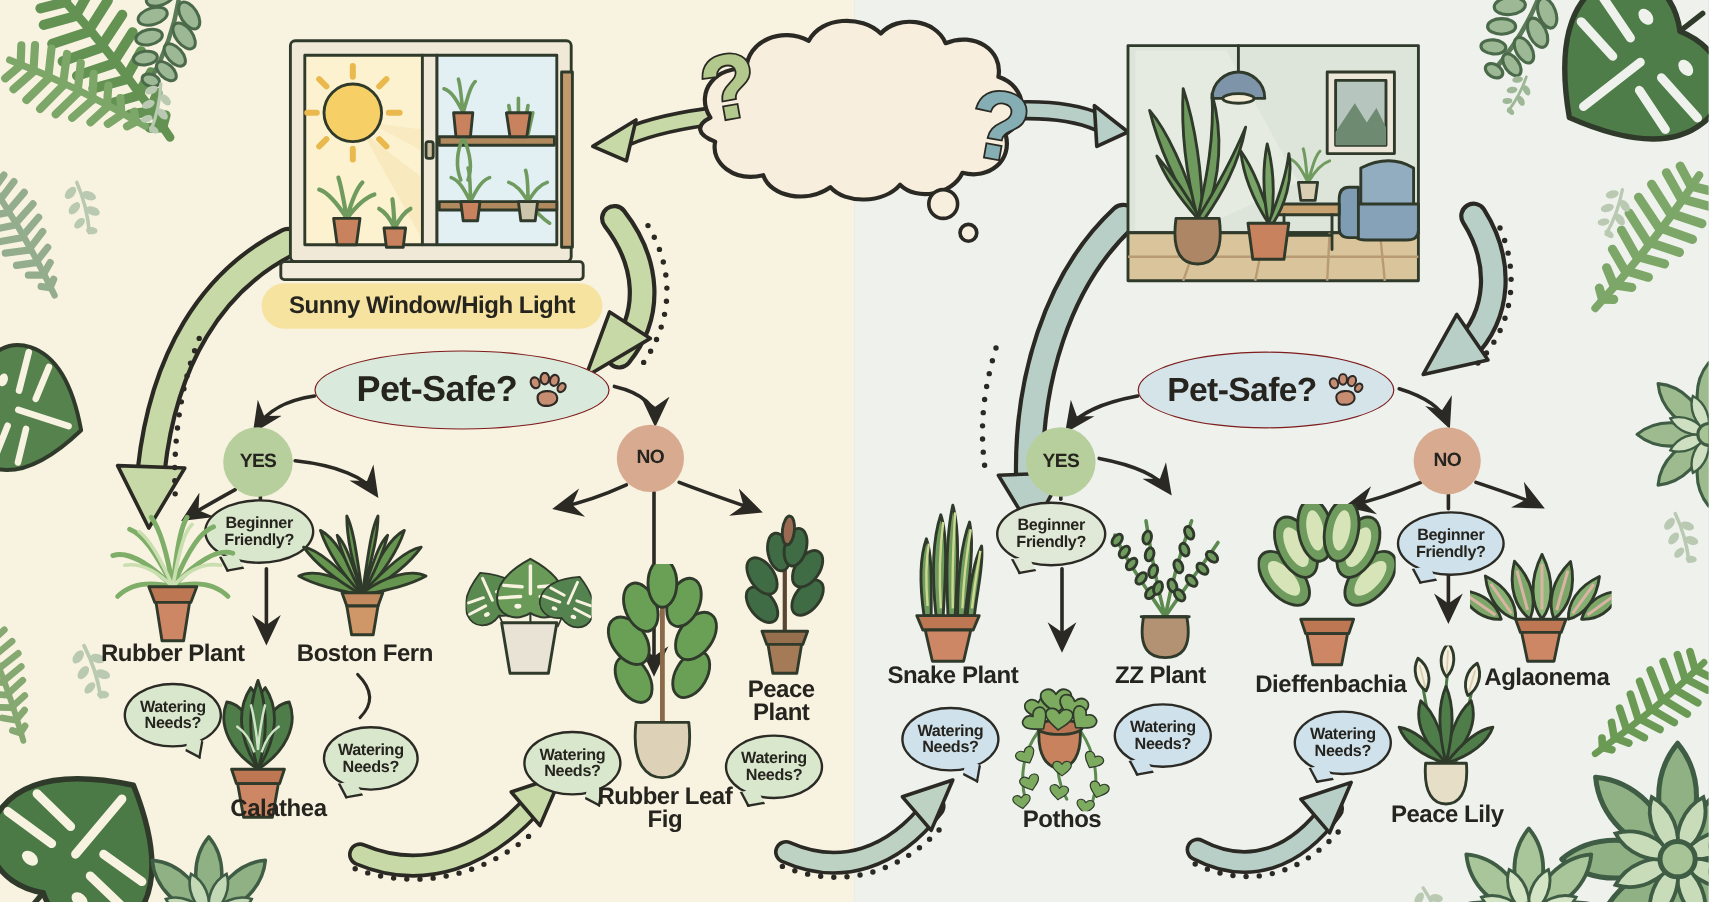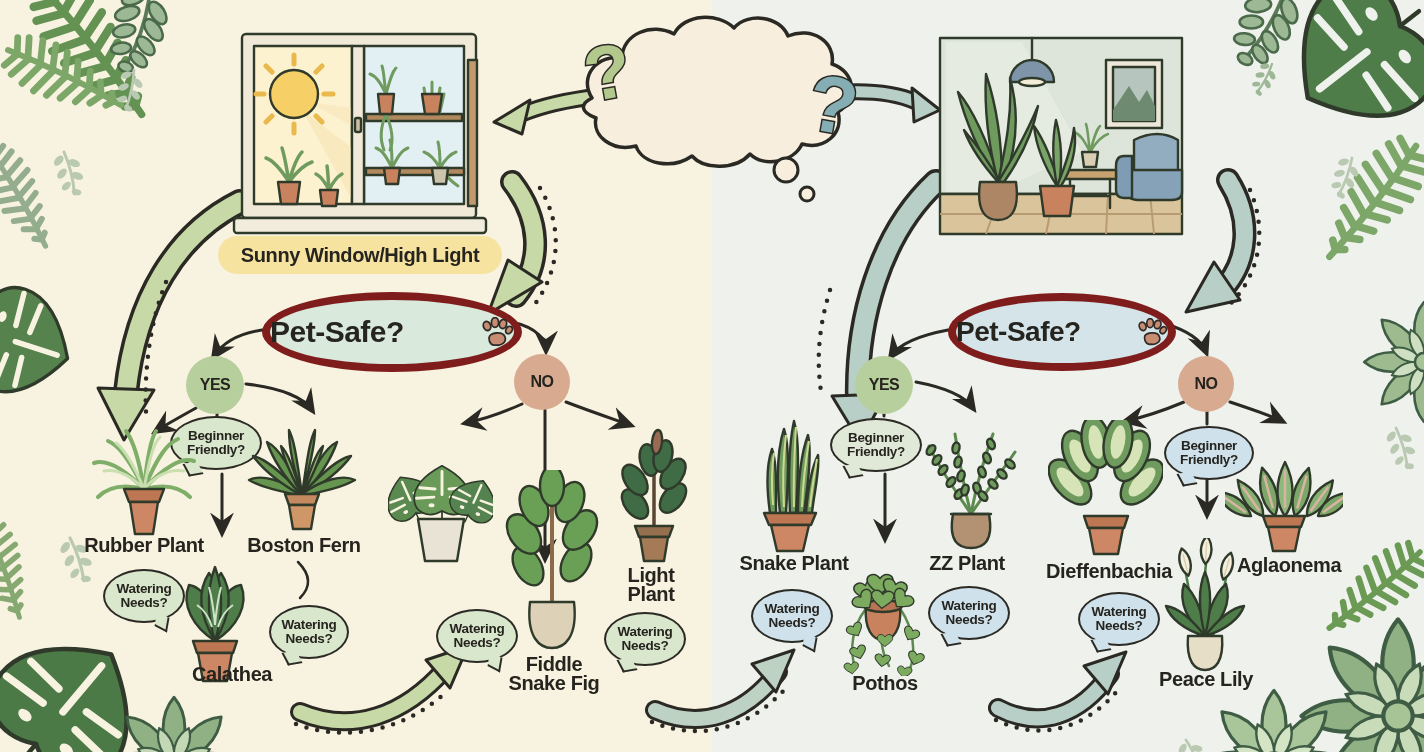--- a/index.html
+++ b/index.html
@@ -22,22 +22,22 @@
   .hd-g{fill:#c6d9a6;stroke:#2b2923;stroke-width:3;stroke-linejoin:round;}
   .hd-t{fill:#b8cfc8;stroke:#2b2923;stroke-width:3;stroke-linejoin:round;}
   .hd-s{fill:#bed2c4;stroke:#2b2923;stroke-width:3;stroke-linejoin:round;}
   .dots{fill:none;stroke:#2b2923;stroke-width:4.5;stroke-linecap:round;stroke-dasharray:0 11;}
 
   
   .pill{position:absolute;display:flex;align-items:center;justify-content:center;
         border-radius:20px;font-weight:bold;letter-spacing:-0.4px;white-space:nowrap;}
   .pill.yellow{background:#f6e3a0;font-size:20px;}
   .pill.teal{background:#c5dcd4;font-size:22px;}
-  .petsafe{position:absolute;display:flex;align-items:center;justify-content:space-between;gap:8px;
-           border:8px solid #7f1d1d;border-radius:50%;font-weight:bold;letter-spacing:-0.5px;}
+  .petsafe{position:absolute;display:flex;align-items:center;justify-content:center;gap:8px;
+           border:1px solid #7f1d1d;border-radius:50%;font-weight:bold;letter-spacing:-0.5px;}
   .petsafe.l{background:#d9e9dc;font-size:30px;}
   .petsafe.r{background:#d4e4e9;font-size:28px;}
   .yn{position:absolute;display:flex;align-items:center;justify-content:center;border-radius:50%;
       font-weight:bold;font-size:16px;letter-spacing:-0.5px;}
   .yes{background:#b7cf9d;} .no{background:#d8ab90;}
   .bubble{position:absolute;display:flex;align-items:center;justify-content:center;text-align:center;
           border:2.5px solid #2c2a24;border-radius:50%;font-weight:bold;font-size:13.5px;
           line-height:1.05;letter-spacing:-0.3px;}
   .bub-green{background:#d9e7cd;} .bub-sage{background:#e0e9d8;} .bub-blue{background:#cfe2ec;}
   .bubble::after{content:"";position:absolute;width:12px;height:12px;background:inherit;
@@ -670,22 +670,22 @@
             <path d="M0,7 L0,-12" fill="none" stroke="#d8cfae" stroke-width="1.5"></path>
           </g>
       </g>
       <path d="M30,98 C28,124 37,132 47,132 C57,132 66,124 64,98 Z" fill="#e7dec8" class="o"></path>
     </svg>
   </div>
 
   <div class="plabel" style="left:144px;top:536px;white-space:nowrap">Rubber Plant</div>
   <div class="plabel" style="left:304px;top:536px;white-space:nowrap">Boston Fern</div>
   <div class="plabel" style="left:232px;top:665px;white-space:nowrap">Calathea</div>
-  <div class="plabel" style="left:554px;top:655px;width:115px">Fiddle Snake Fig</div>
-  <div class="plabel" style="left:651px;top:566px;width:80px">Light Plant</div>
+  <div class="plabel" style="left:554px;top:655px;width:115px">Rubber Leaf Fig</div>
+  <div class="plabel" style="left:651px;top:566px;width:80px">Peace Plant</div>
   <div class="plabel" style="left:794px;top:554px;white-space:nowrap">Snake Plant</div>
   <div class="plabel" style="left:967px;top:554px;white-space:nowrap">ZZ Plant</div>
   <div class="plabel" style="left:885px;top:674px;white-space:nowrap">Pothos</div>
   <div class="plabel" style="left:1109px;top:562px;white-space:nowrap">Dieffenbachia</div>
   <div class="plabel" style="left:1289px;top:556px;white-space:nowrap">Aglaonema</div>
   <div class="plabel" style="left:1206px;top:670px;white-space:nowrap">Peace Lily</div>
 
 </div>
 
 </body></html>

